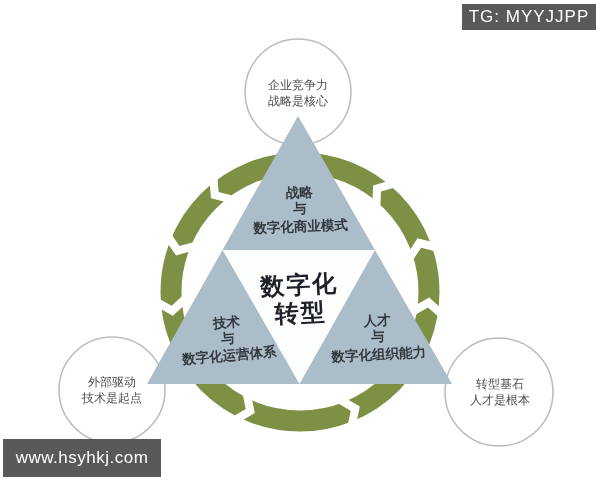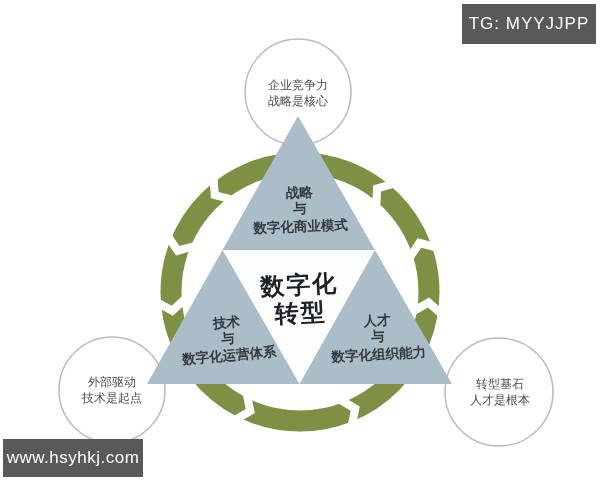--- a/index.html
+++ b/index.html
@@ -6,22 +6,22 @@
   .stage{
     position:relative;width:600px;height:480px;background:#ffffff;overflow:hidden;
     font-family:"Liberation Sans",sans-serif;
   }
   .diagram-svg{position:absolute;left:0;top:0;}
   .badge{
     position:absolute;background:#595959;color:#ffffff;
     display:flex;align-items:center;justify-content:center;
     font-family:"Liberation Sans",sans-serif;font-size:17px;letter-spacing:1px;
   }
-  .badge-tg{left:462px;top:4px;width:134px;height:40px;}
-  .badge-site{left:3px;top:439px;width:140px;height:38px;letter-spacing:0.5px;}
+  .badge-tg{left:462px;top:4px;width:134px;height:26px;}
+  .badge-site{left:3px;top:439px;width:158px;height:38px;letter-spacing:0.5px;}
   text{font-family:"Liberation Sans",sans-serif;}
   .node-label{font-size:12px;fill:#474d52;}
   .tri-label{font-size:13.5px;font-weight:bold;fill:#33383d;}
   .center-label{font-size:24px;font-weight:bold;fill:#1d2228;letter-spacing:2px;}
 </style>
 </head>
 <body>
 
 <div class="stage">
 

